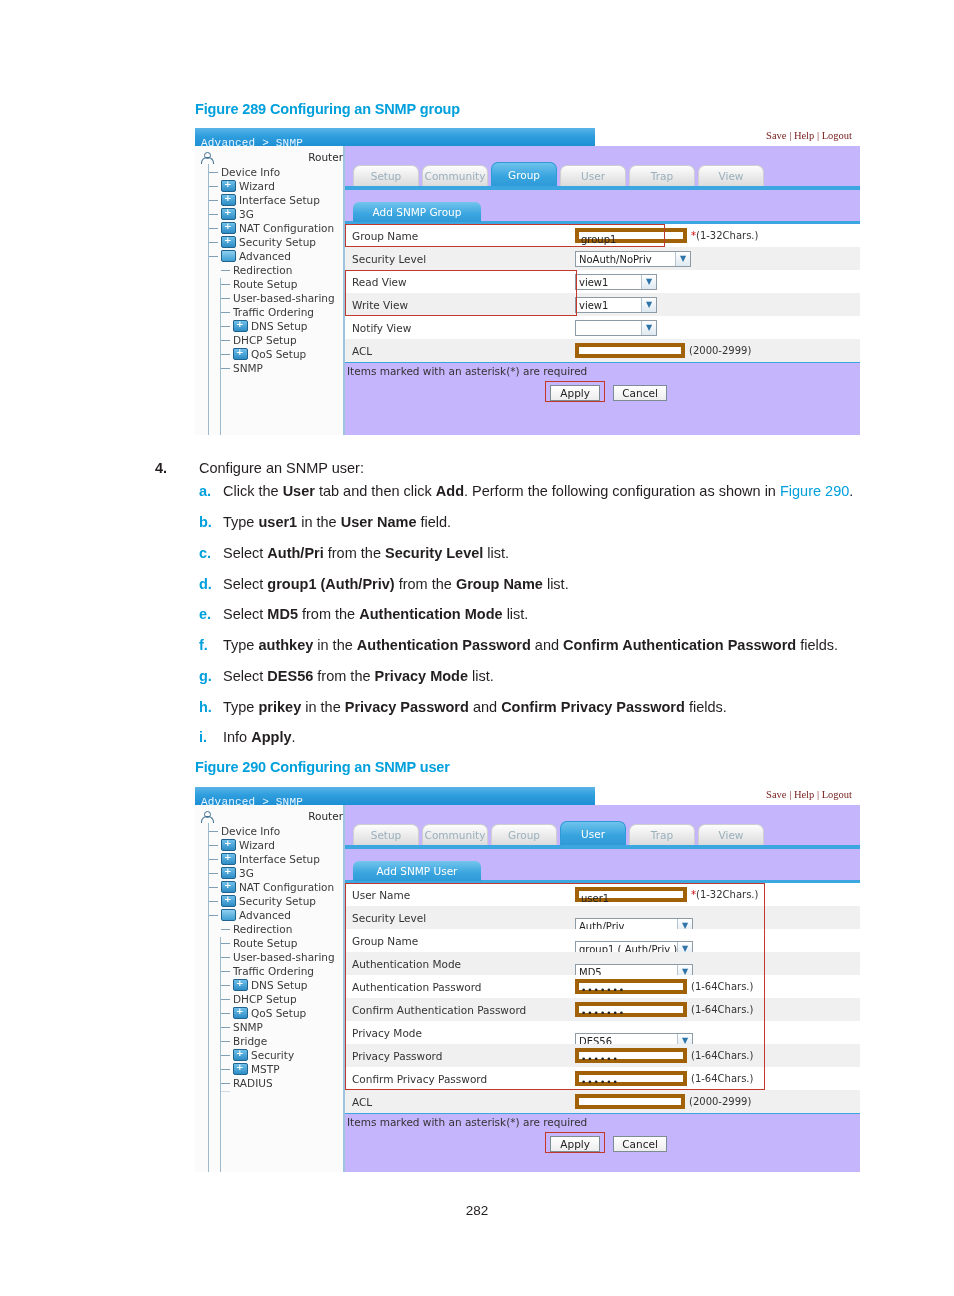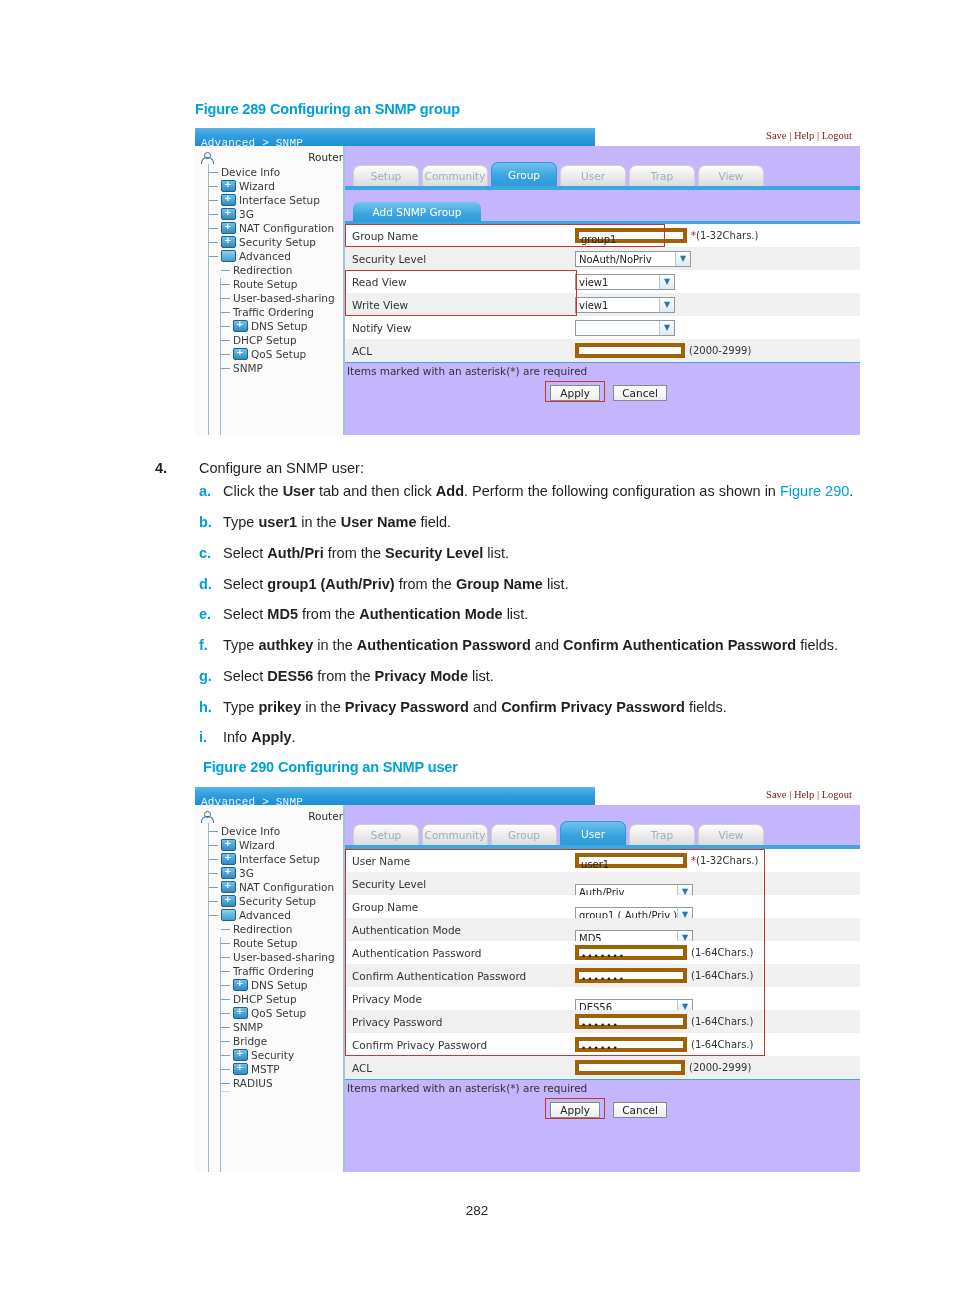--- a/index.html
+++ b/index.html
@@ -351,21 +351,21 @@
     width: 14px;
     height: 14px;
     background: linear-gradient(to bottom, #ffffff, #dfe9f1);
     border-left: 1px solid #b5c4cf;
     text-align: center;
     line-height: 14px;
     color: #2f74a8;
     font-size: 8px;
   }
   .sel.w-sec { width: 116px; }
-  .sel.w-view { width: 100px; }
+  .sel.w-view { width: 82px; }
   .sel.w-grp { width: 118px; margin-top: 17px; }
   .hint {
     font-size: 10px;
     color: #333333;
     margin-left: 4px;
     white-space: nowrap;
     text-align: center;
   }
   .req { color: #cc0000; }
 
@@ -621,21 +621,21 @@
         <div class="substep-letter">h.</div>
         <div class="substep-text"><span>Type </span><b>prikey</b><span> in the </span><b>Privacy Password</b><span> and </span><b>Confirm Privacy Password</b><span> fields.</span></div>
       </div>
       <div class="substep-row">
         <div class="substep-letter">i.</div>
         <div class="substep-text"><span>Info </span><b>Apply</b><span>.</span></div>
       </div>
     </div>
 </div>
 
-<div class="fig-caption" style="left:195px; top:759px;margin-left:8px;">Figure 290 Configuring an SNMP user</div>
+<div class="fig-caption" style="left:195px; top:759px;">Figure 290 Configuring an SNMP user</div>
 
 <div class="shot" id="shot-290" style="top:787px; height:385px;">
 
   <div class="shot-title">
     <div class="corner"></div>
     <div class="crumb">Advanced &gt; SNMP</div>
     <div class="shot-links">
       <span>Save</span>
       <span>|</span>
       <span>Help</span>
@@ -748,20 +748,23 @@
     <div class="pane">
       <div class="tabs">
         <div class="tab">Setup</div>
         <div class="tab">Community</div>
         <div class="tab">Group</div>
         <div class="tab active">User</div>
         <div class="tab">Trap</div>
         <div class="tab">View</div>
       </div>
 
+      <div class="subtab-row">
+        <div class="subtab">Add SNMP User</div>
+      </div>
 
       <div class="form">
         <div class="frow">
           <div class="flabel">User Name</div>
           <div class="fctrl">
             <div class="tinput w-name">user1</div>
             <span class="hint"><span class="req">*</span><span>(1-32Chars.)</span></span>
           </div>
         </div>
         <div class="frow alt">

